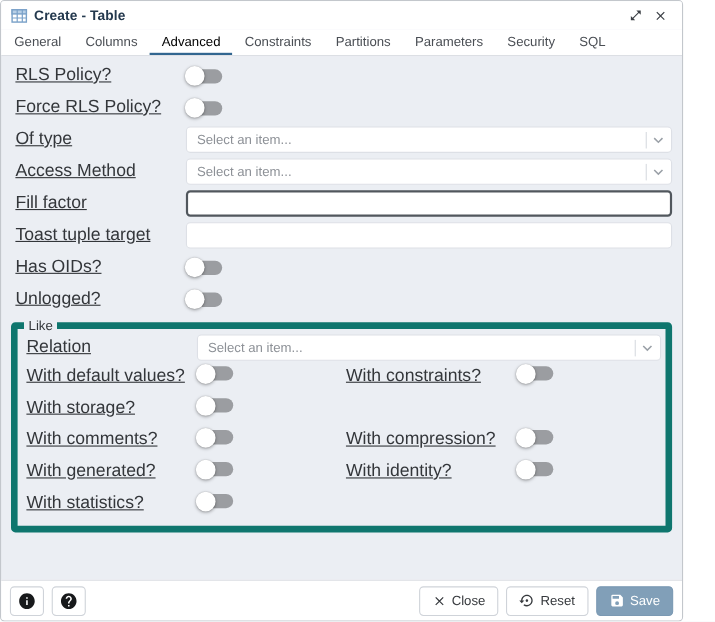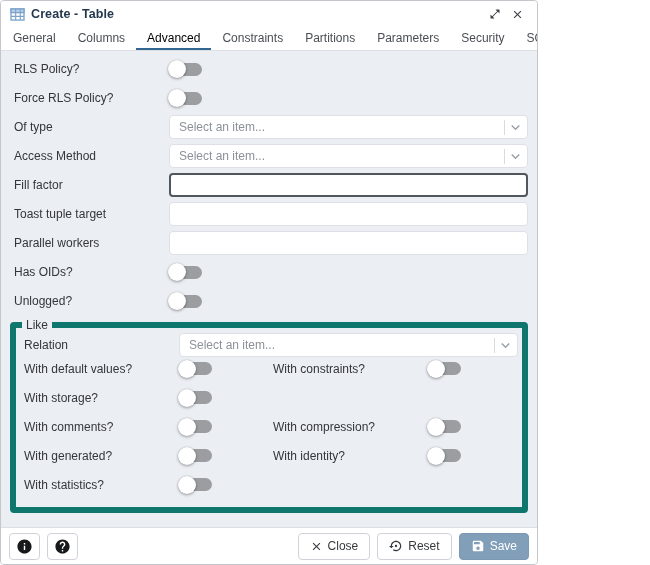--- a/index.html
+++ b/index.html
@@ -1,36 +1,36 @@
 <!DOCTYPE html>
 <html><head>
 <meta charset="utf-8">
 <style>
   * { box-sizing: border-box; }
   html,body { margin:0; padding:0; background:#fff; }
   .dialog {
-    width:538px; height:565px;
+    width:621px; height:565px;
     border:1px solid #c3c7cc; border-radius:4px;
     display:flex; flex-direction:column;
     font-family:"Liberation Sans", sans-serif;
     background:#ebeef3; overflow:hidden;
   }
   
   .header { flex:0 0 26px; background:#fff; display:flex; align-items:center; padding:0 9px; }
   .title { font-size:12.5px; font-weight:700; color:#24394e; margin-left:6px; letter-spacing:.1px; }
   .spacer { flex:1; }
   .win-btn { display:flex; align-items:center; justify-content:center; width:22px; height:22px; cursor:pointer; color:#3c4046; background:none; border:none; padding:0; }
   
   .tabs { flex:0 0 24px; background:#fff; border-bottom:1px solid #dcdfe4; display:flex; padding:0 1px; }
   .tab { font-size:12px; color:#4a4e54; padding:4px 11px 0; cursor:pointer; border-bottom:2.5px solid transparent; white-space:nowrap; }
   .tab.active { color:#000000; border-bottom-color:#326690; }
   
   .body { flex:1 1 auto; padding:6px 9px 0; overflow:hidden; }
   .row { display:flex; align-items:center; min-height:24px; margin-bottom:5px; padding-left:4px; }
-  .lbl { flex:0 0 155px; font-size:12px; color:#33363a; }
+  .lbl { flex:0 0 155px; font-size:16px; color:#33363a;text-decoration:underline; }
   .ctl { flex:1; display:flex; align-items:center; }
   
   .toggle { width:33px; height:13px; border-radius:7px; background:#9b9da1; position:relative; display:inline-block; cursor:pointer; flex:0 0 auto; }
   .knob { position:absolute; left:-1px; top:-2.5px; width:18px; height:18px; border-radius:50%; background:#fff; box-shadow:0 1px 3px rgba(0,0,0,.35), 0 0 1px rgba(0,0,0,.25); }
   
   .select { flex:1; height:24px; background:#fff; border:1px solid #dde0e6; border-radius:4px; display:flex; align-items:center; padding:0 3px 0 9px; cursor:pointer; }
   .ph { flex:1; font-size:12px; color:#8d9197; }
   .sep { width:1px; height:15px; background:#d8dbe0; margin-right:2px; }
   .chev { display:flex; align-items:center; }
   
@@ -150,26 +150,20 @@
       </div>
     </div>
 
     <div class="row">
       <label class="lbl">Toast tuple target</label>
       <div class="ctl">
         <input class="inp" type="text" value="" style="">
       </div>
     </div>
 
-    <div class="row">
-      <label class="lbl">Parallel workers</label>
-      <div class="ctl">
-        <input class="inp" type="text" value="" style="">
-      </div>
-    </div>
 
     <div class="row">
       <label class="lbl">Has OIDs?</label>
       <div class="ctl">
         <span class="toggle">
             <span class="knob"></span>
           </span>
       </div>
     </div>
 

